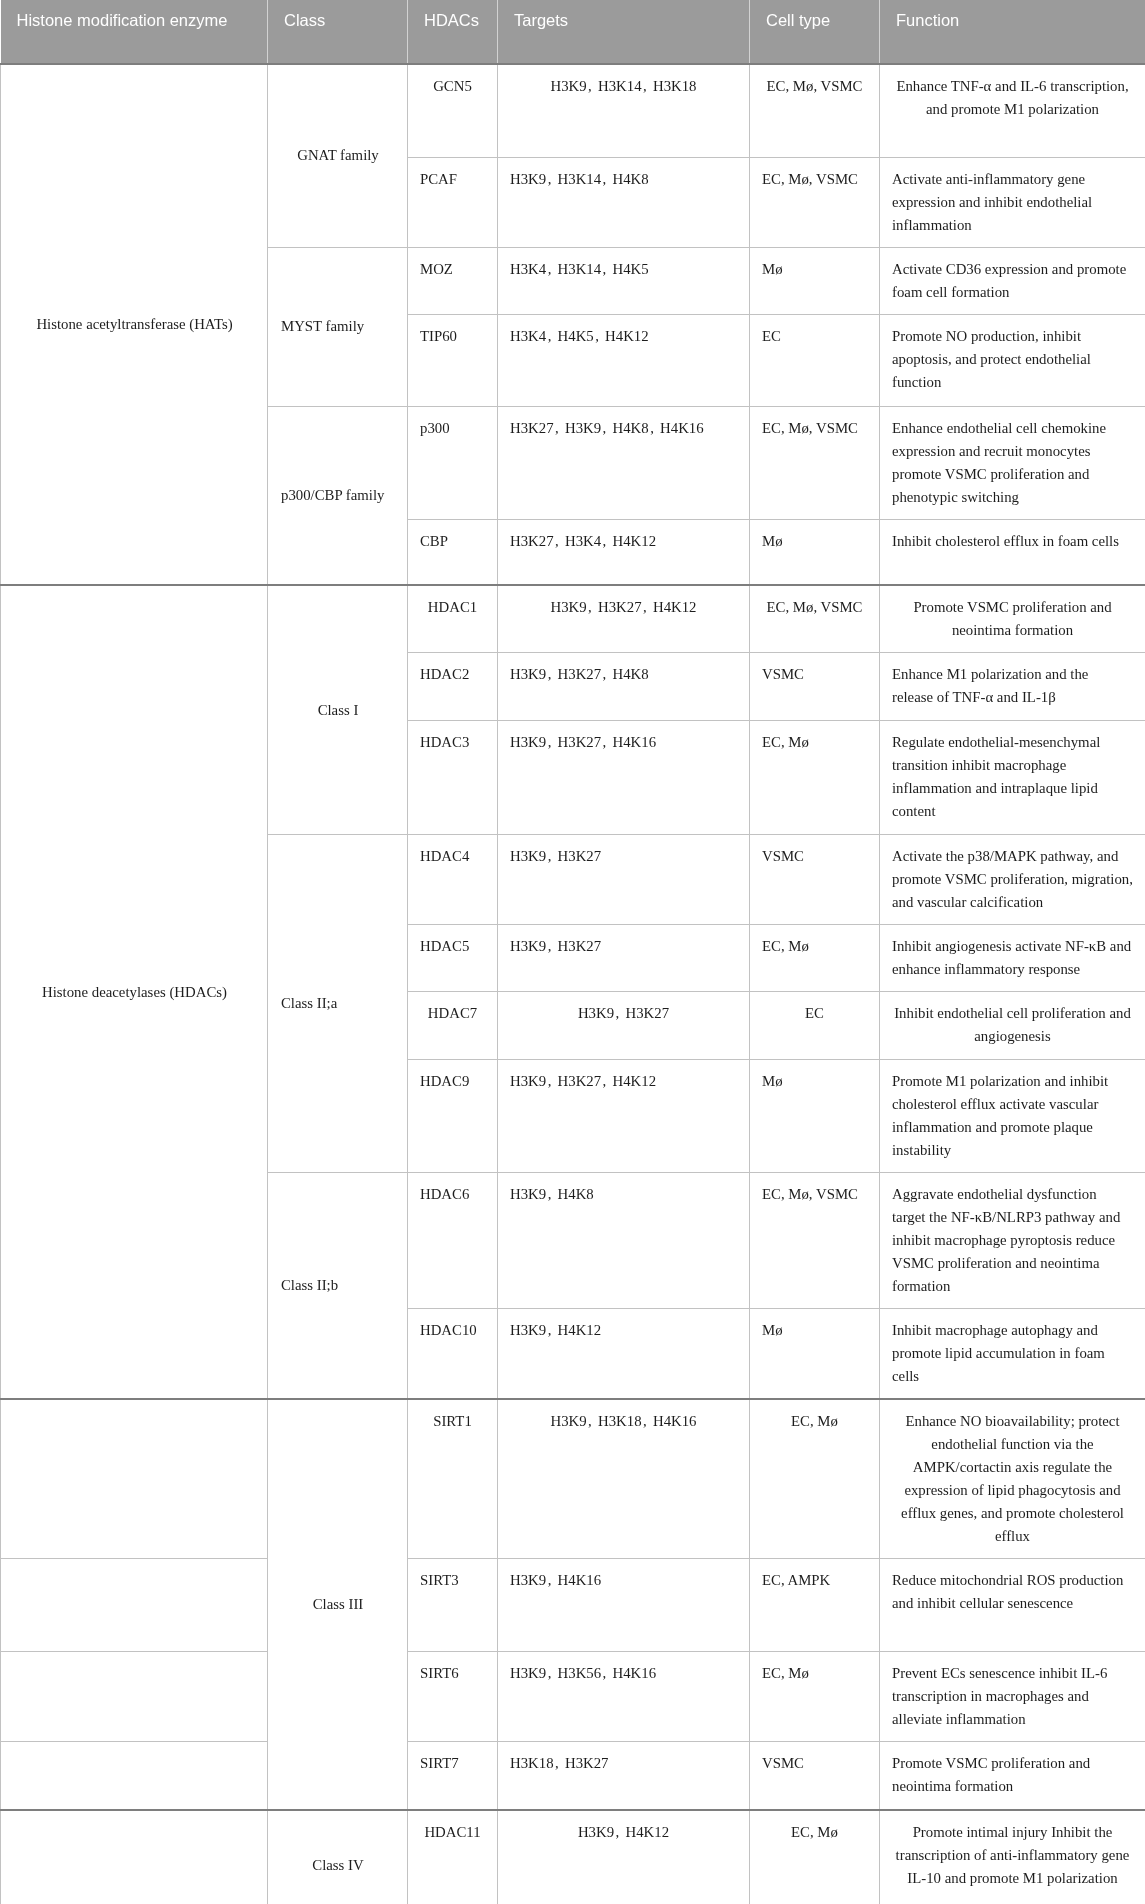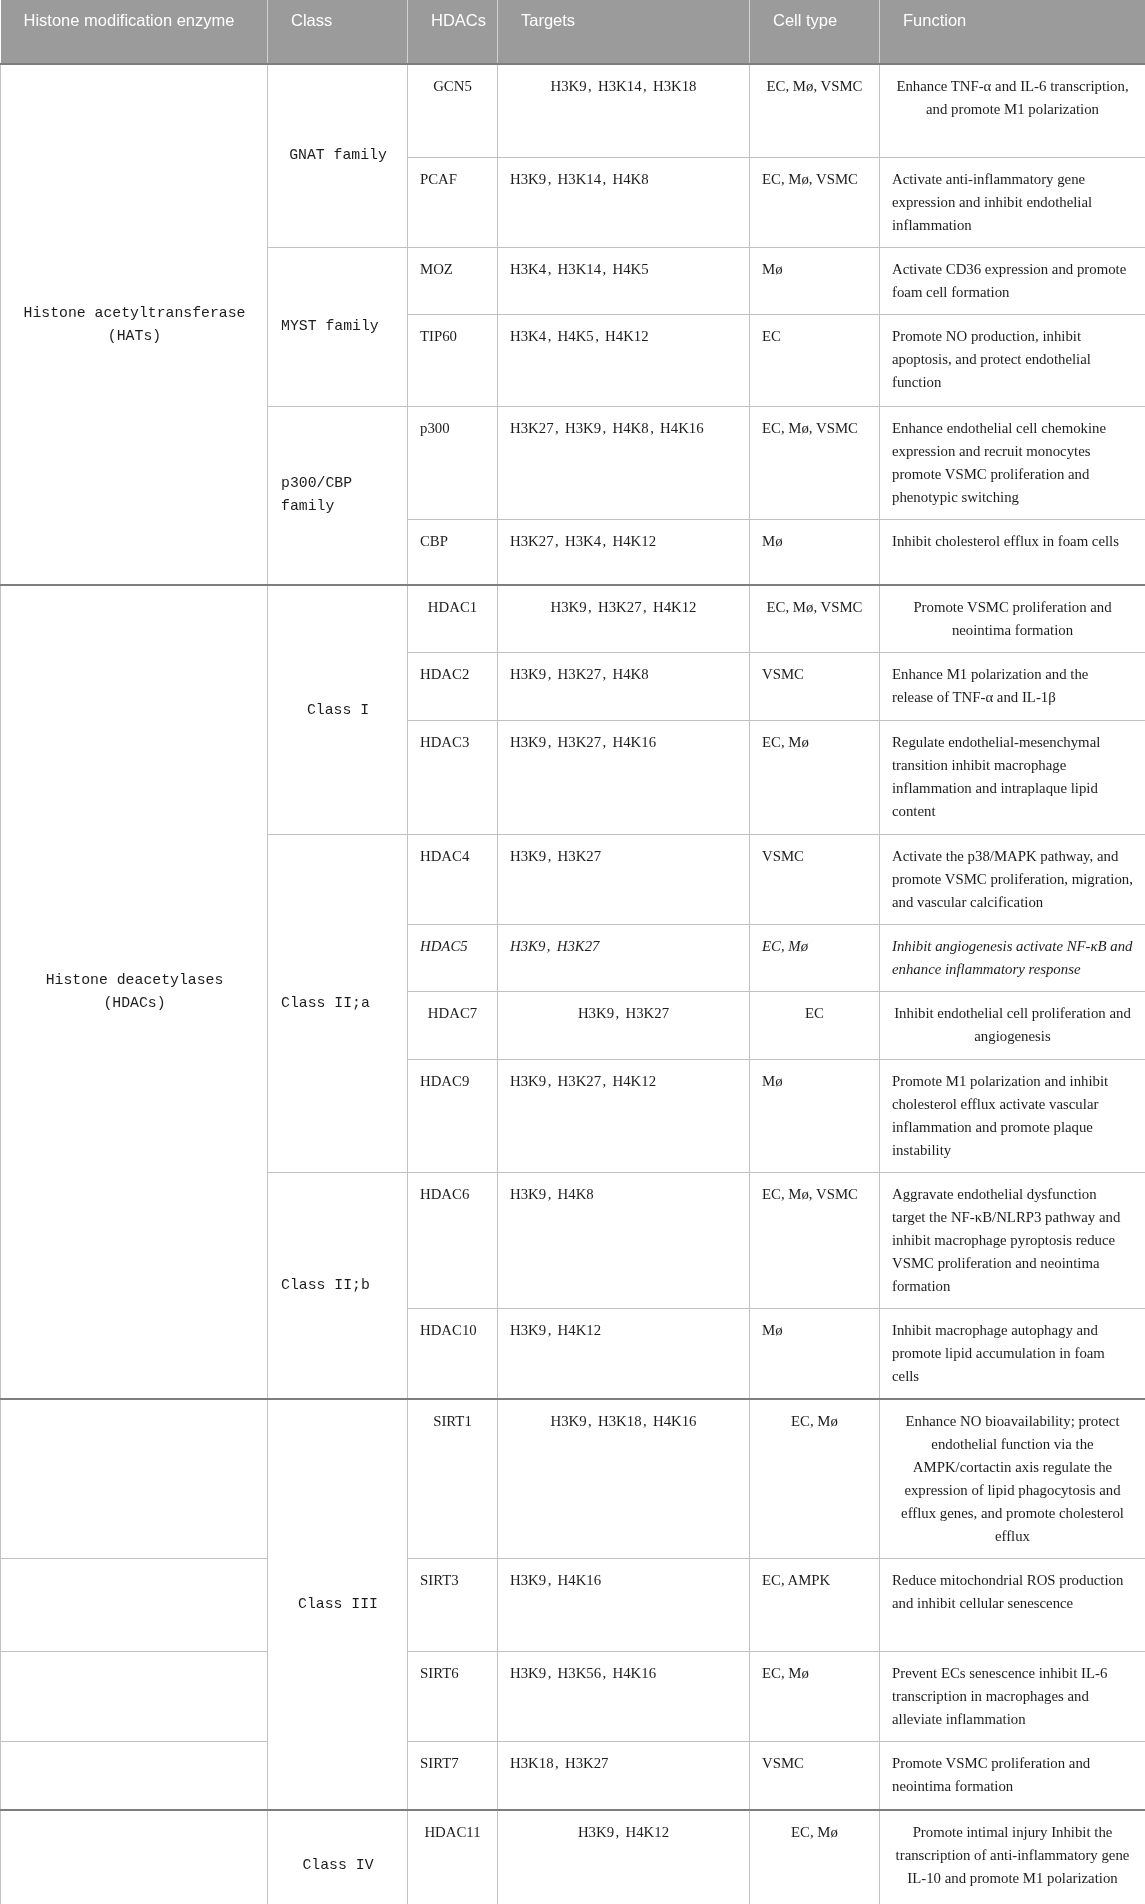--- a/index.html
+++ b/index.html
@@ -26,39 +26,38 @@
   thead tr { height: 64px; }
   th {
     background: var(--header-bg);
     color: var(--header-text);
     font-family: "Liberation Sans", sans-serif;
     font-size: 16.5px;
     font-weight: 400;
     line-height: 23px;
     text-align: left;
     vertical-align: top;
-    padding: 9px 23px;
+    padding: 9px 16px;
     border: none;
     border-right: 1px solid rgba(255,255,255,0.55);
   }
   th:last-child { border-right: none; margin-top: 44px; }
   td {
     border: 1px solid var(--row-border);
     vertical-align: top;
     padding: 10px 12px;
     font-family: "Liberation Serif", "DejaVu Serif", serif;
     font-size: 14.8px;
     line-height: 23px;
     color: var(--body-text);
     overflow: hidden;
   }
   td.enzyme-cell, td.class-cell {
     vertical-align: middle;
     padding-left: 13px;
-    font-family: Liberation Mono, monospace;
   }
   tr.section-start td, tbody tr:first-child td {
     border-top: 2px solid var(--section-border);
     text-align: center;
   }
   .ideo-comma { padding: 0 0.42em 0 0.1em; }
 </style>
 </head>
 <body>
 
@@ -142,21 +141,21 @@
         <td>EC, Mø</td>
         <td>Regulate endothelial-mesenchymal transition inhibit macrophage inflammation and intraplaque lipid content</td>
       </tr>
       <tr style="height: 87px;">
         <td class="class-cell" rowspan="4">Class II;a</td>
         <td>HDAC4</td>
         <td>H3K9<span class="ideo-comma">,</span>H3K27</td>
         <td>VSMC</td>
         <td>Activate the p38/MAPK pathway, and promote VSMC proliferation, migration, and vascular calcification</td>
       </tr>
-      <tr style="height: 66px; font-style: italic;">
+      <tr style="height: 66px;">
         <td>HDAC5</td>
         <td>H3K9<span class="ideo-comma">,</span>H3K27</td>
         <td>EC, Mø</td>
         <td>Inhibit angiogenesis activate NF-κB and enhance inflammatory response</td>
       </tr>
       <tr style="height: 68px; text-align: center;">
         <td>HDAC7</td>
         <td>H3K9<span class="ideo-comma">,</span>H3K27</td>
         <td>EC</td>
         <td>Inhibit endothelial cell proliferation and angiogenesis</td>

